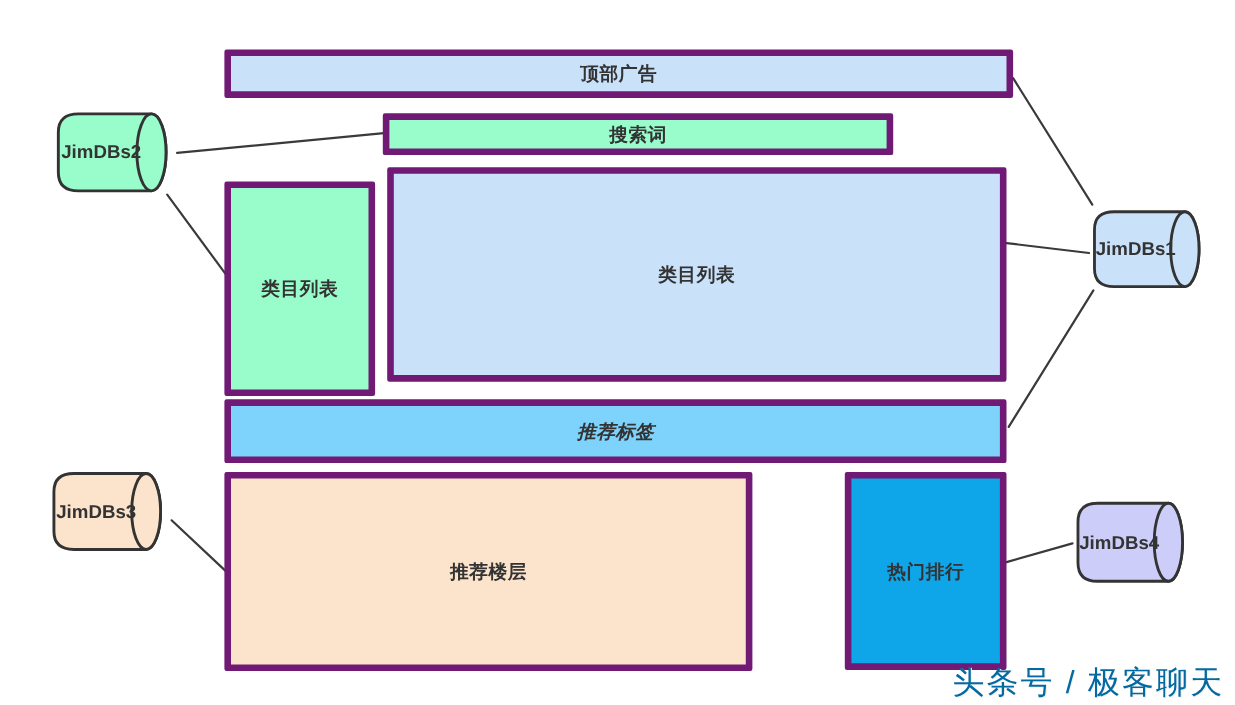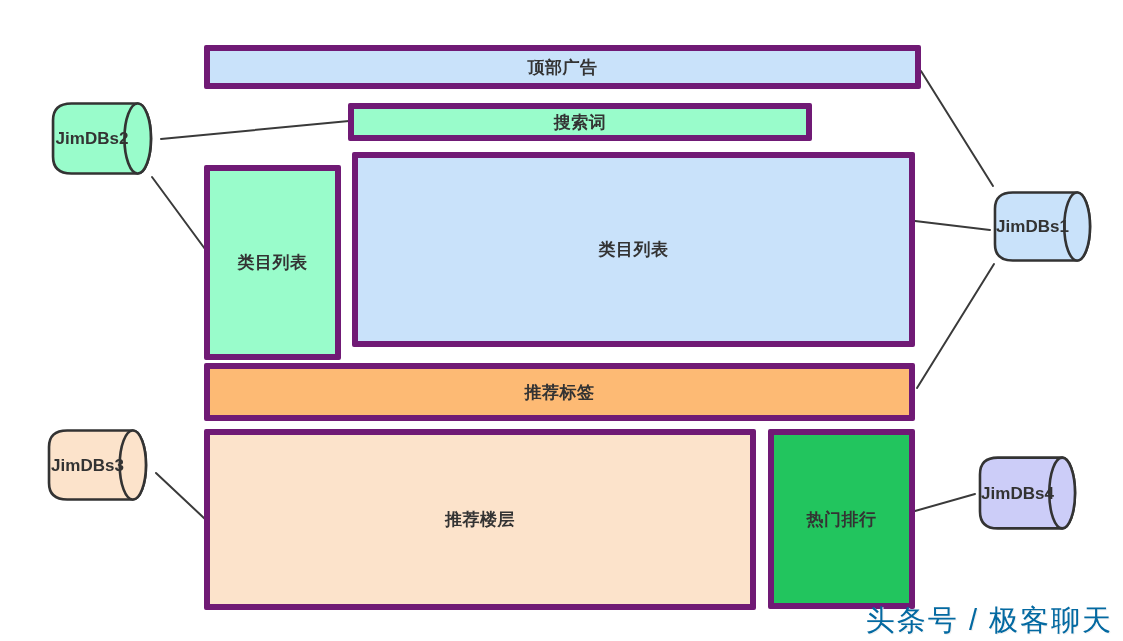--- a/index.html
+++ b/index.html
@@ -23,21 +23,21 @@
     font-size: 17px; font-weight: bold; color: #333333;
     white-space: nowrap; letter-spacing: 0.5px;
   }
 
   
   .b-top-ad          { left: 204px; top:  45px; width: 717px; height:  44px; }
   .b-search-term     { left: 348px; top: 103px; width: 464px; height:  38px; }
   .b-category-list   { left: 204px; top: 165px; width: 137px; height: 195px; }
   .b-carousel-ad     { left: 352px; top: 152px; width: 563px; height: 195px; }
   .b-recommend-tags  { left: 204px; top: 363px; width: 711px; height:  58px; }
-  .b-recommend-floor { left: 204px; top: 429px; width: 552px; height: 181px; }
+  .b-recommend-floor { left: 204px; top: 429px; width: 480px; height: 181px; }
   .b-hot-ranking     { left: 768px; top: 429px; width: 147px; height: 180px; }
 
   .db { position: absolute; }
   .db svg { position: absolute; left: 0; top: 0; width: 100%; height: 100%; overflow: visible; }
   .db path, .db ellipse { stroke: #333333; stroke-width: 2.6; }
   .db-label {
     position: absolute; left: 0; top: 0; right: 20px; bottom: 0;
     display: flex; flex-direction: row; align-items: center; justify-content: center;
     font-size: 17px; font-weight: bold; color: #333333; line-height: 21px;
   }
@@ -78,29 +78,29 @@
   </div>
 
   <div class="box b-category-list" style="background-color: rgb(153, 252, 203);">
     <span class="box-label">类目列表</span>
   </div>
 
   <div class="box b-carousel-ad" style="background-color: rgb(201, 226, 250);">
     <span class="box-label">类目列表</span>
   </div>
 
-  <div class="box b-recommend-tags" style="background-color: #fdba74;">
+  <div class="box b-recommend-tags" style="background-color: #7dd3fc; font-style: italic;">
     <span class="box-label">推荐标签</span>
   </div>
 
   <div class="box b-recommend-floor" style="background-color: rgb(252, 227, 203);">
     <span class="box-label">推荐楼层</span>
   </div>
 
-  <div class="box b-hot-ranking" style="background-color: #22c55e; align-items: center;">
+  <div class="box b-hot-ranking" style="background-color: #0ea5e9; align-items: center;">
     <span class="box-label">热门排行</span>
   </div>
 
   <div class="db db-s1">
     <svg viewBox="0 0 100 72" preserveAspectRatio="none">
       <path d="M 85 1.5 L 20 1.5 Q 2 1.5 2 18 L 2 54 Q 2 70.5 20 70.5 L 85 70.5 A 13 34.5 0 0 0 85 1.5 Z" fill="#c9e2fa"></path>
       <ellipse cx="85" cy="36" rx="13" ry="34.5" fill="#c9e2fa"></ellipse>
     </svg>
     <div class="db-label">
       <span>JimDB</span>

